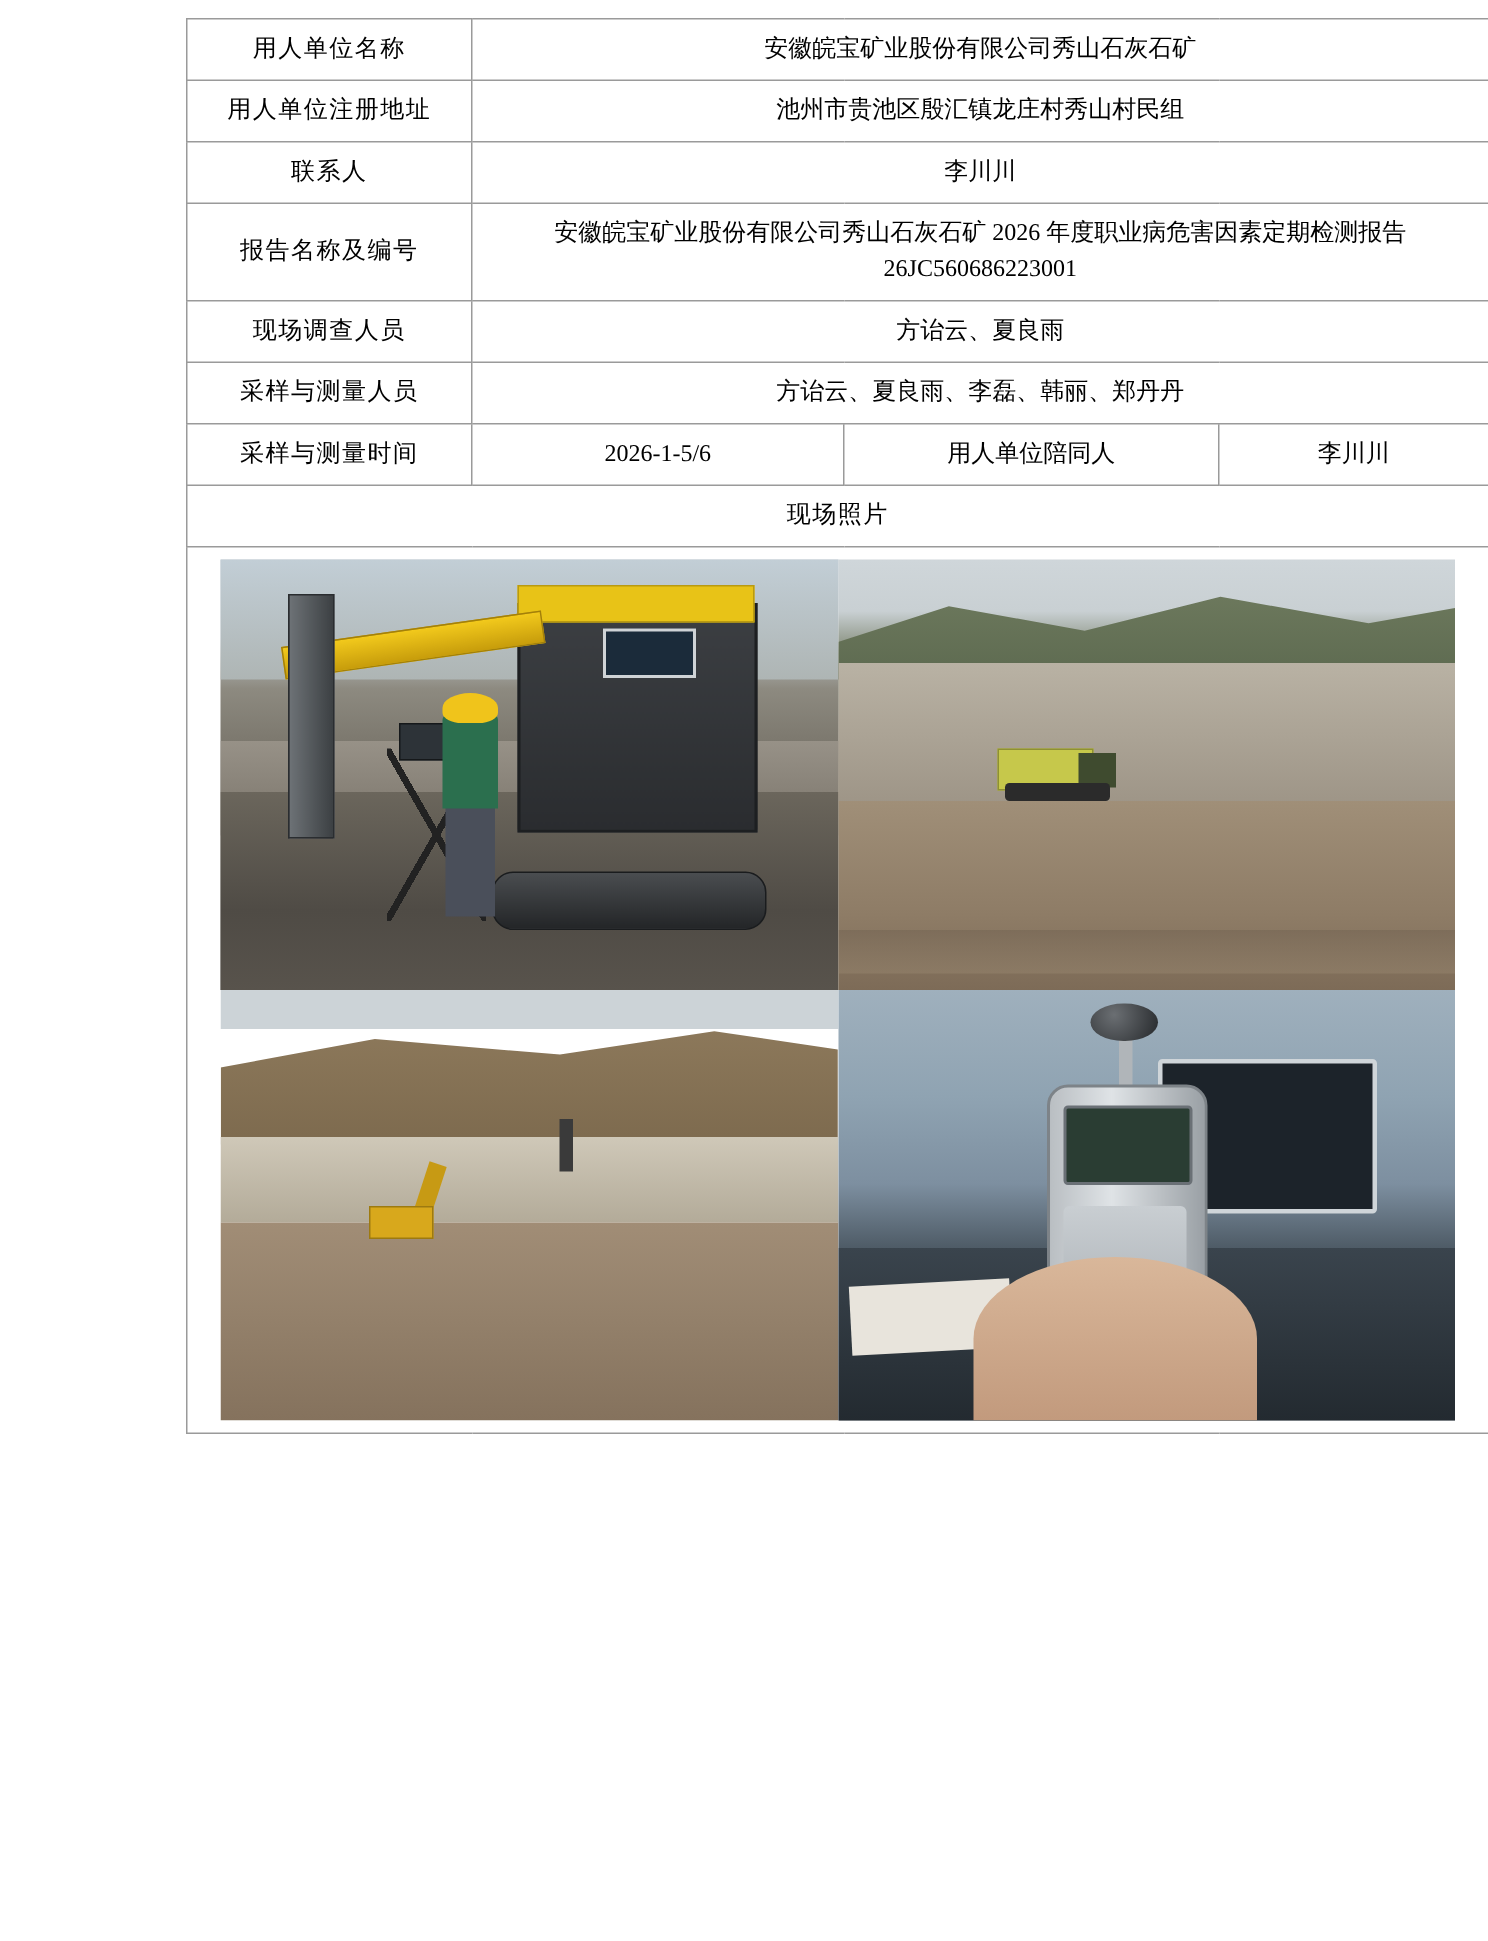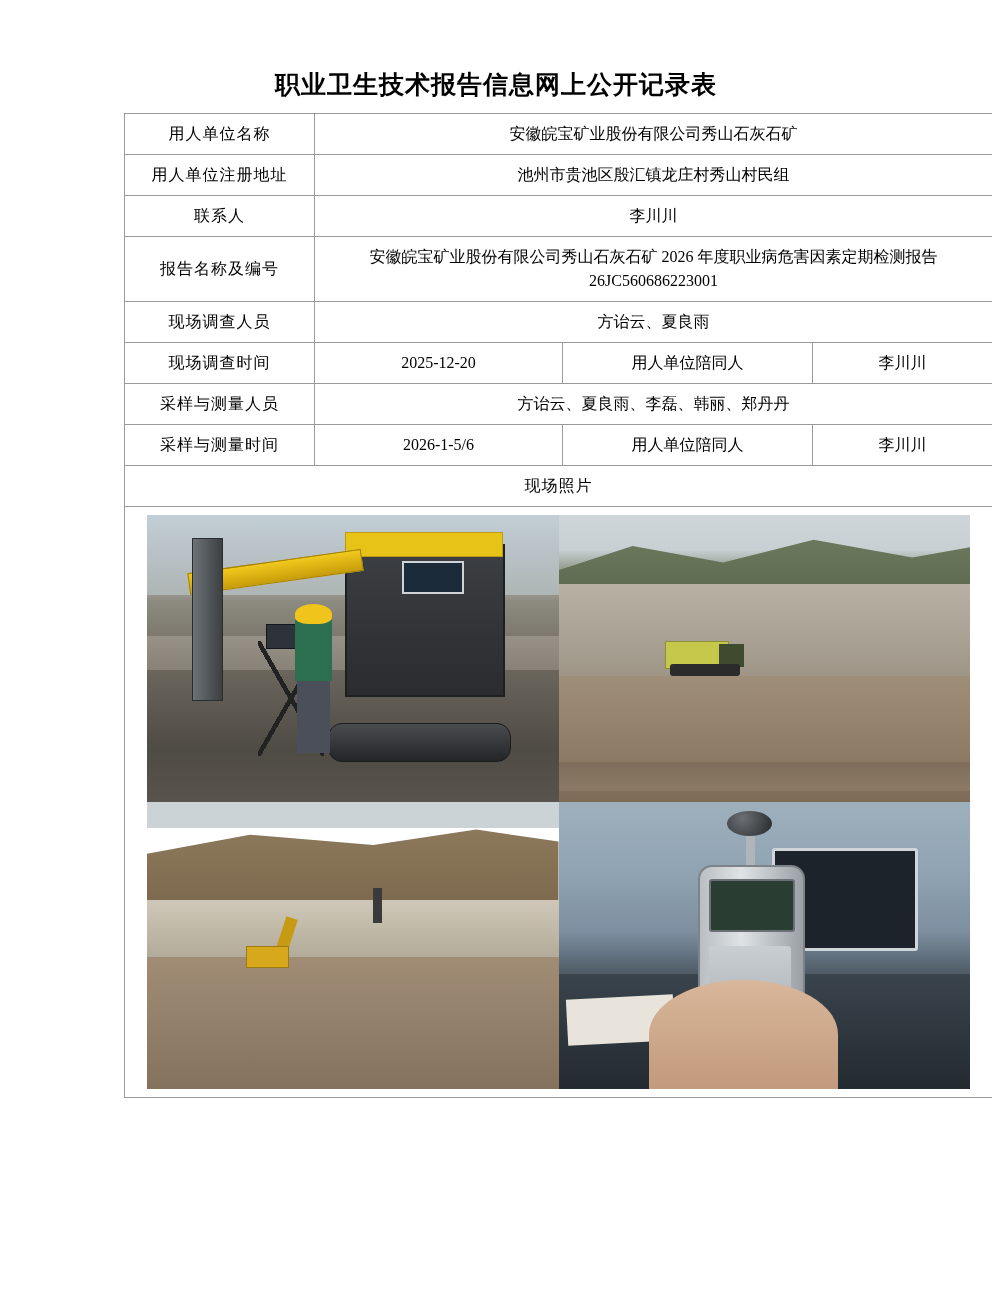--- a/index.html
+++ b/index.html
@@ -178,21 +178,20 @@
   .ph4 .keypad { position:absolute; left:36.5%; top:50%; width:20%; height:28%;
     background:linear-gradient(to bottom,#c9ced2,#aab0b5); border-radius:4px;}
   .ph4 .hand { position:absolute; left:22%; bottom:0; width:46%; height:38%;
     background:linear-gradient(to bottom,#d9b79a,#c29a7d); border-radius:50% 50% 0 0;}
 </style>
 </head>
 <body>
 
 <div class="page">
 
-  <div class="doc-title">职业卫生技术报告信息网上公开记录表</div>
 
   <table class="main">
     <colgroup>
       <col style="width:190px">
       <col style="width:248px">
       <col style="width:250px">
       <col style="width:180px">
     </colgroup>
     <tbody>
       <tr>
@@ -207,26 +206,20 @@
         <td class="label">联系人</td>
         <td class="value" colspan="3">李川川</td>
       </tr>
       <tr>
         <td class="label">报告名称及编号</td>
         <td class="value-wrap" colspan="3">安徽皖宝矿业股份有限公司秀山石灰石矿 2026 年度职业病危害因素定期检测报告  26JC560686223001</td>
       </tr>
       <tr>
         <td class="label">现场调查人员</td>
         <td class="value" colspan="3">方诒云、夏良雨</td>
-      </tr>
-      <tr>
-        <td class="label">现场调查时间</td>
-        <td class="value">2025-12-20</td>
-        <td class="value">用人单位陪同人</td>
-        <td class="value">李川川</td>
       </tr>
       <tr>
         <td class="label">采样与测量人员</td>
         <td class="value" colspan="3">方诒云、夏良雨、李磊、韩丽、郑丹丹</td>
       </tr>
       <tr>
         <td class="label">采样与测量时间</td>
         <td class="value">2026-1-5/6</td>
         <td class="value">用人单位陪同人</td>
         <td class="value">李川川</td>

